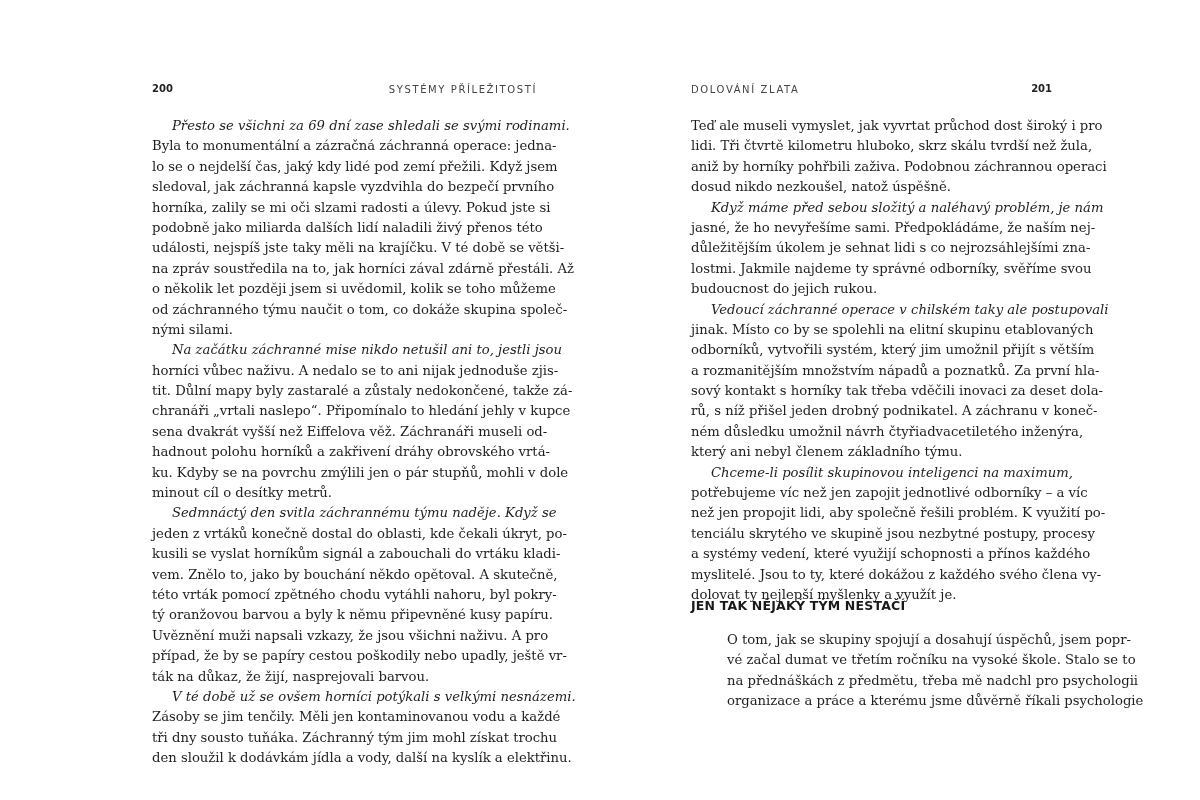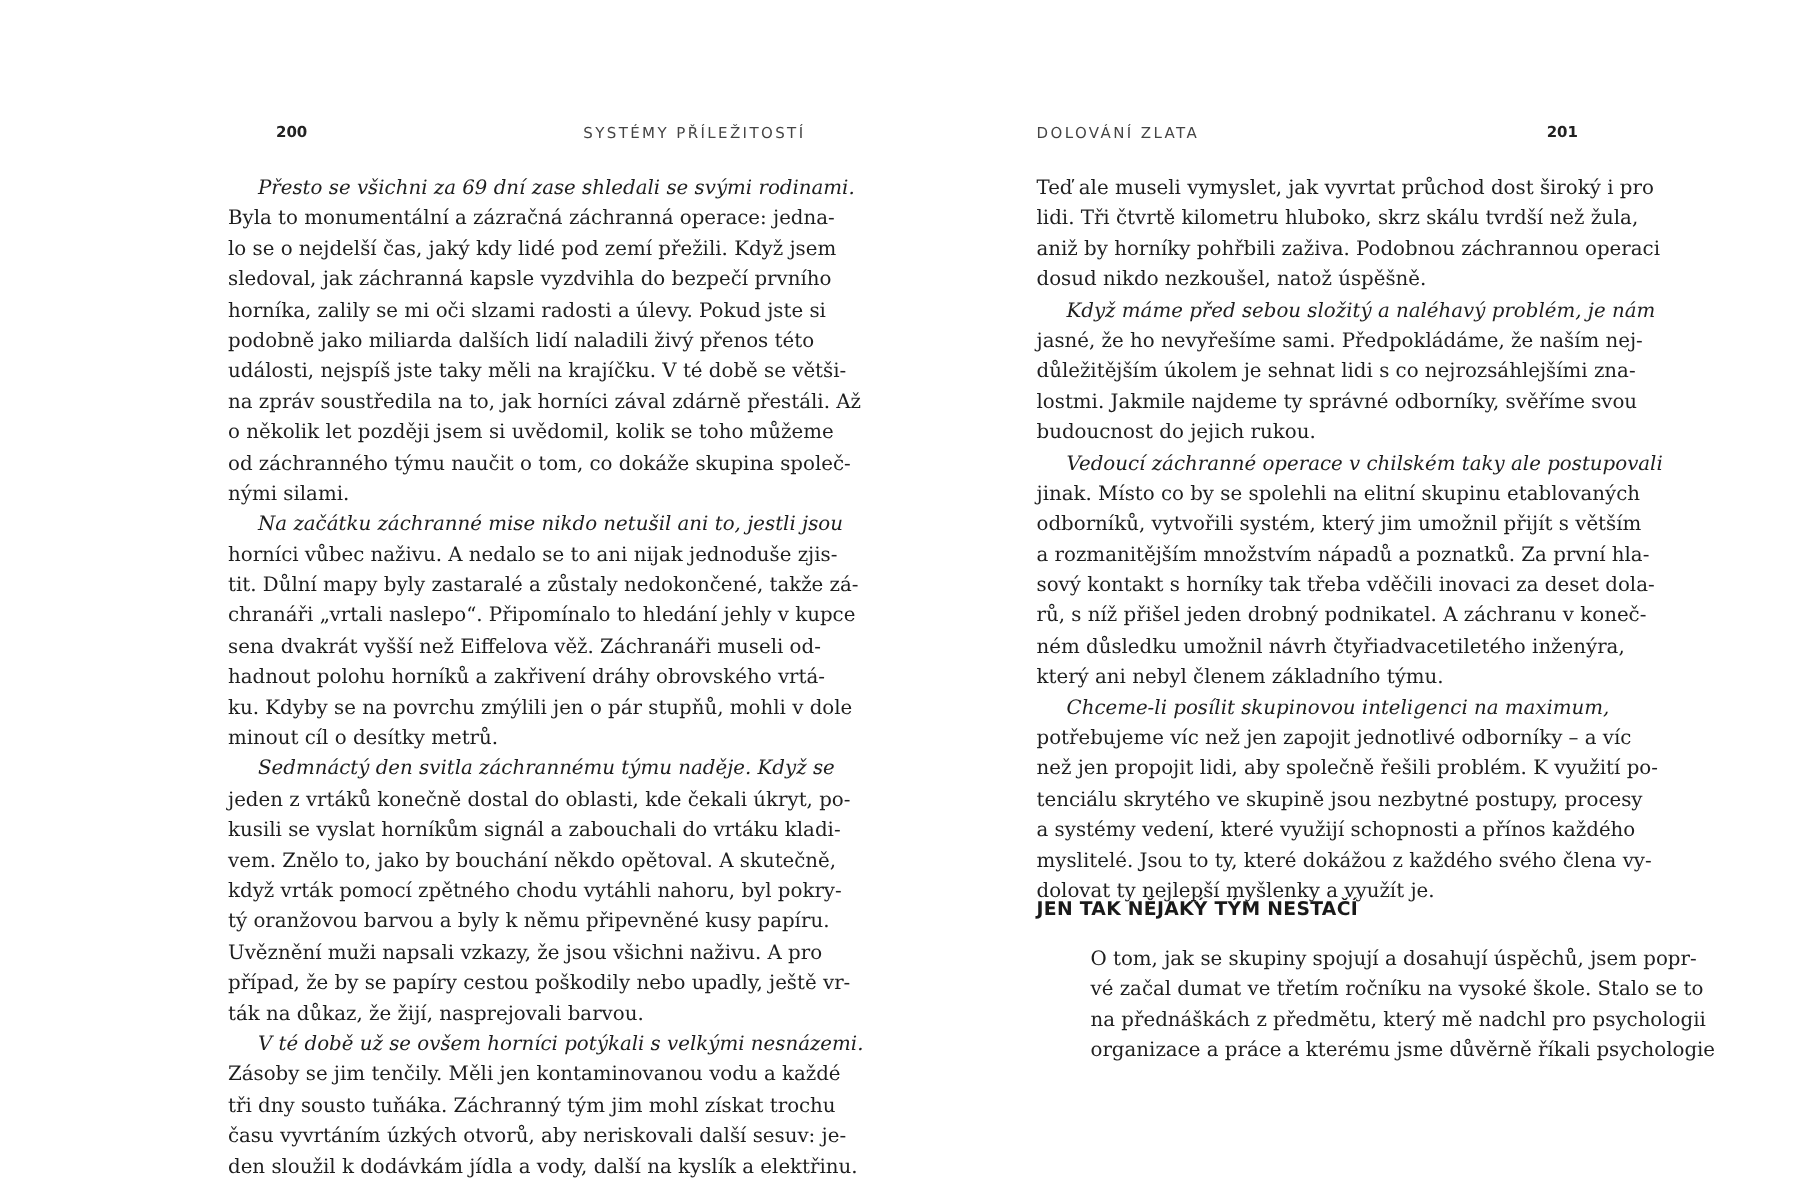--- a/index.html
+++ b/index.html
@@ -7,21 +7,21 @@
   .page { position: absolute; top: 0; height: 800px; }
   .page-left { left: 0; width: 600px; }
   .page-right { left: 600px; width: 600px; }
   .runhead {
     position: absolute; top: 84px;
     font-family: "DejaVu Sans", sans-serif; font-size: 10px;
     letter-spacing: 1.6px; color: #444; text-transform: uppercase;
   }
   .folio {
     position: absolute; top: 83px;
-    font-family: "DejaVu Sans", sans-serif; font-size: 10px; font-weight: bold; color: #222; margin-left: 32px;
+    font-family: "DejaVu Sans", sans-serif; font-size: 10px; font-weight: bold; color: #222;
   }
   .page-left .folio { left: 152px; }
   .page-left .runhead { right: 63px; }
   .page-right .runhead { left: 91px; }
   .page-right .folio { right: 148px; }
   .textblock {
     position: absolute;
     font-family: "DejaVu Serif", serif;
     font-size: 13.2px;
     line-height: 20.4px;
@@ -62,29 +62,28 @@
       <span class="line">tit. Důlní mapy byly zastaralé a zůstaly nedokončené, takže zá-</span>
       <span class="line">chranáři „vrtali naslepo“. Připomínalo to hledání jehly v kupce</span>
       <span class="line">sena dvakrát vyšší než Eiffelova věž. Záchranáři museli od-</span>
       <span class="line">hadnout polohu horníků a zakřivení dráhy obrovského vrtá-</span>
       <span class="line">ku. Kdyby se na povrchu zmýlili jen o pár stupňů, mohli v dole</span>
       <span class="line last">minout cíl o desítky metrů.</span>
       <span class="line indent">Sedmnáctý den svitla záchrannému týmu naděje. Když se</span>
       <span class="line">jeden z vrtáků konečně dostal do oblasti, kde čekali úkryt, po-</span>
       <span class="line">kusili se vyslat horníkům signál a zabouchali do vrtáku kladi-</span>
       <span class="line">vem. Znělo to, jako by bouchání někdo opětoval. A skutečně,</span>
-      <span class="line">když vrták pomocí zpětného chodu vytáhli nahoru, byl pokry-</span>
+      <span class="line">této vrták pomocí zpětného chodu vytáhli nahoru, byl pokry-</span>
       <span class="line">tý oranžovou barvou a byly k němu připevněné kusy papíru.</span>
       <span class="line">Uvěznění muži napsali vzkazy, že jsou všichni naživu. A pro</span>
       <span class="line">případ, že by se papíry cestou poškodily nebo upadly, ještě vr-</span>
       <span class="line last">ták na důkaz, že žijí, nasprejovali barvou.</span>
       <span class="line indent">V té době už se ovšem horníci potýkali s velkými nesnázemi.</span>
       <span class="line">Zásoby se jim tenčily. Měli jen kontaminovanou vodu a každé</span>
       <span class="line">tři dny sousto tuňáka. Záchranný tým jim mohl získat trochu</span>
-      <span class="line">času vyvrtáním úzkých otvorů, aby neriskovali další sesuv: je-</span>
       <span class="line">den sloužil k dodávkám jídla a vody, další na kyslík a elektřinu.</span>
     </div>
 </div>
 
 <div class="page page-right">
   <div class="runhead">DOLOVÁNÍ ZLATA</div>
   <div class="folio">201</div>
   <div class="textblock top">
       <span class="line">Teď ale museli vymyslet, jak vyvrtat průchod dost široký i pro</span>
       <span class="line">lidi. Tři čtvrtě kilometru hluboko, skrz skálu tvrdší než žula,</span>
@@ -108,16 +107,16 @@
       <span class="line">než jen propojit lidi, aby společně řešili problém. K využití po-</span>
       <span class="line">tenciálu skrytého ve skupině jsou nezbytné postupy, procesy</span>
       <span class="line">a systémy vedení, které využijí schopnosti a přínos každého</span>
       <span class="line">myslitelé. Jsou to ty, které dokážou z každého svého člena vy-</span>
       <span class="line last">dolovat ty nejlepší myšlenky a využít je.</span>
     </div>
   <div class="heading">JEN TAK NĚJAKÝ TÝM NESTAČÍ</div>
   <div class="textblock bottom">
       <span class="line">O tom, jak se skupiny spojují a dosahují úspěchů, jsem popr-</span>
       <span class="line">vé začal dumat ve třetím ročníku na vysoké škole. Stalo se to</span>
-      <span class="line">na přednáškách z předmětu, který mě nadchl pro psychologii</span>
+      <span class="line">na přednáškách z předmětu, třeba mě nadchl pro psychologii</span>
       <span class="line">organizace a práce a kterému jsme důvěrně říkali psychologie</span>
     </div>
 </div>
 
 </body></html>

